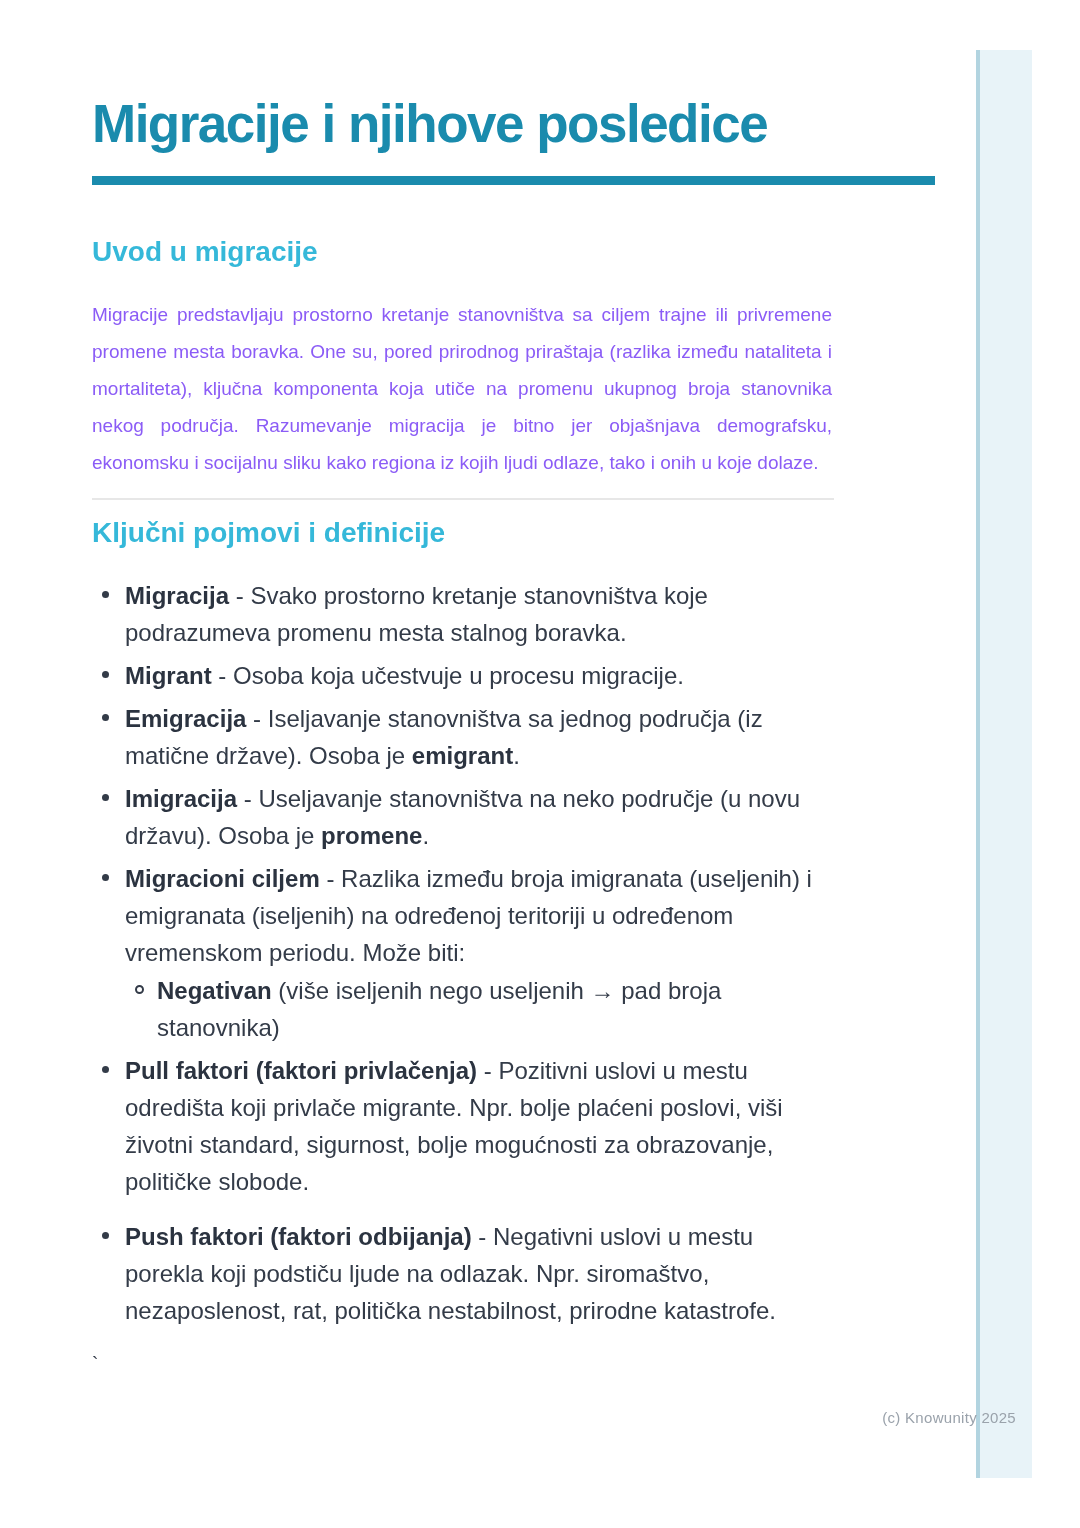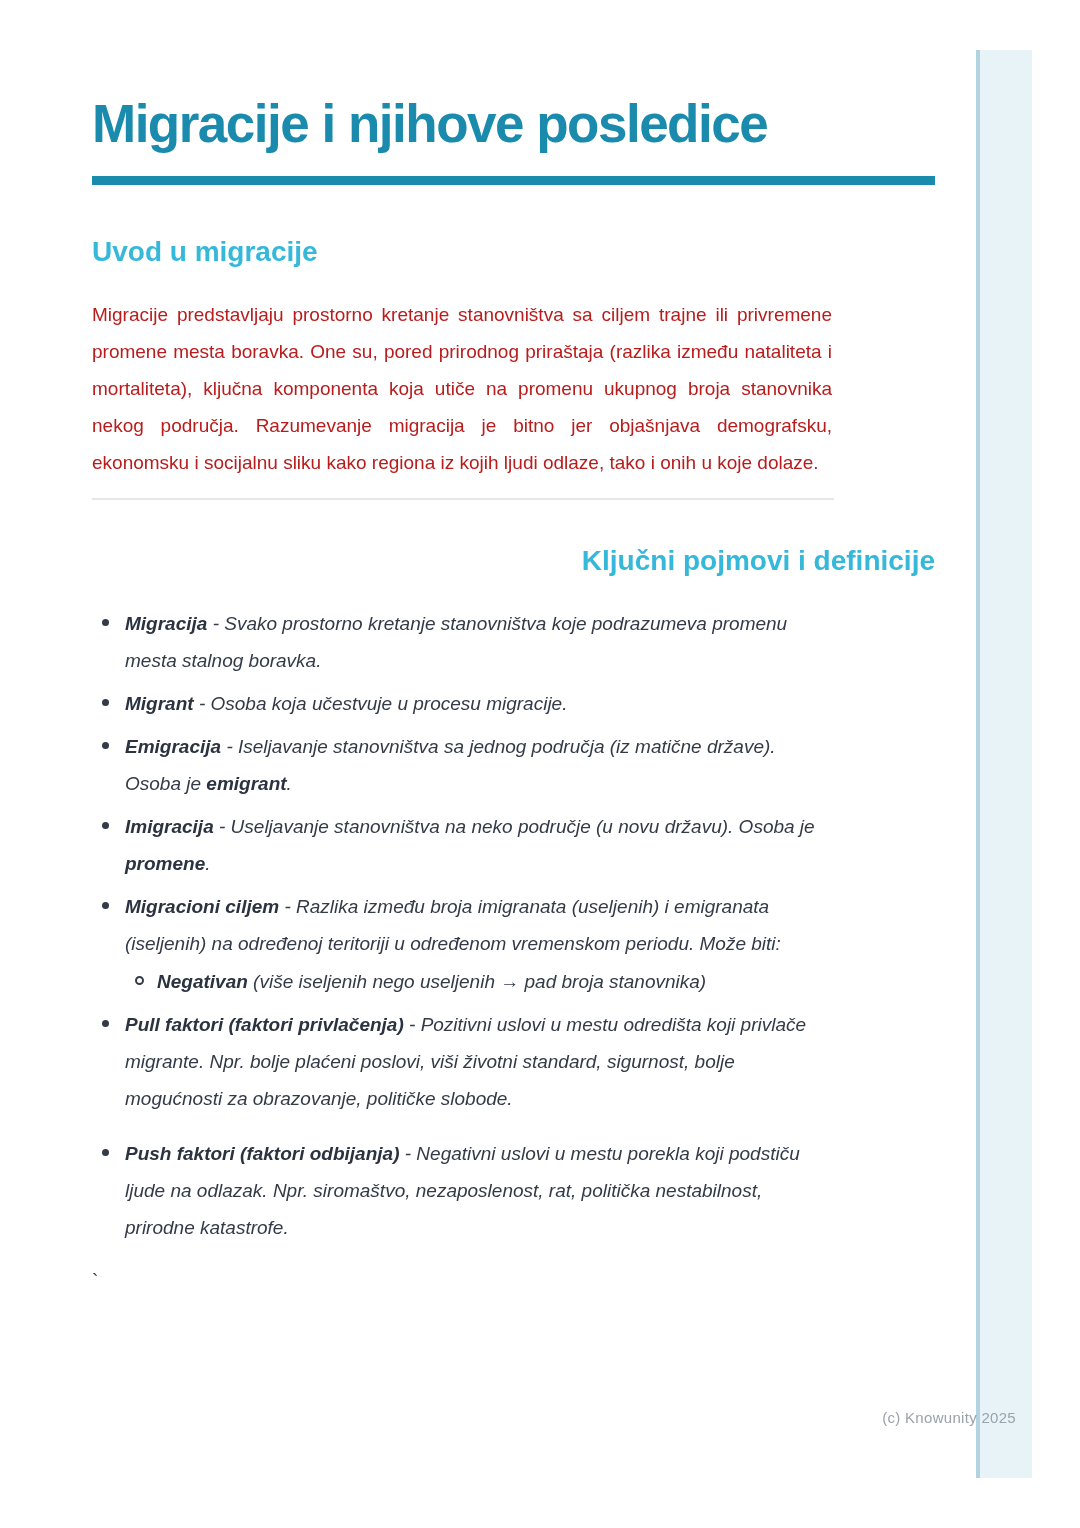--- a/index.html
+++ b/index.html
@@ -51,45 +51,44 @@
     border: none;
   }
   .section-heading {
     margin: 0;
     font-size: 28px;
     line-height: 34px;
     font-weight: 700;
     color: #35b8d9;
   }
   .heading-intro { margin-top: 50px; }
-  .heading-terms { margin-top: 44px; text-align: right; }
+  .heading-terms { margin-top: 16px; }
   .intro-paragraph {
     margin: 27px 0 0 0;
     width: 740px;
     font-size: 19px;
     line-height: 37px;
     text-align: justify;
-    color: #b91c1c;
+    color: #8b5cf6;
   }
   .section-divider {
     margin: 17px 0 0 0;
     width: 742px;
     height: 0;
     border: none;
     border-top: 2px solid #e7e7e7;
   }
   .terms-list {
     margin: 27px 0 0 0;
     padding: 0 0 0 33px;
     width: 707px;
     list-style: none;
-    font-size: 19px;
+    font-size: 24px;
     line-height: 37px;
     color: #333b48;
-    font-style: italic;
   }
   .term-item {
     position: relative;
     margin-bottom: 6px;
   }
   .term-item::before {
     content: "";
     position: absolute;
     left: -23px;
     top: 14px;

